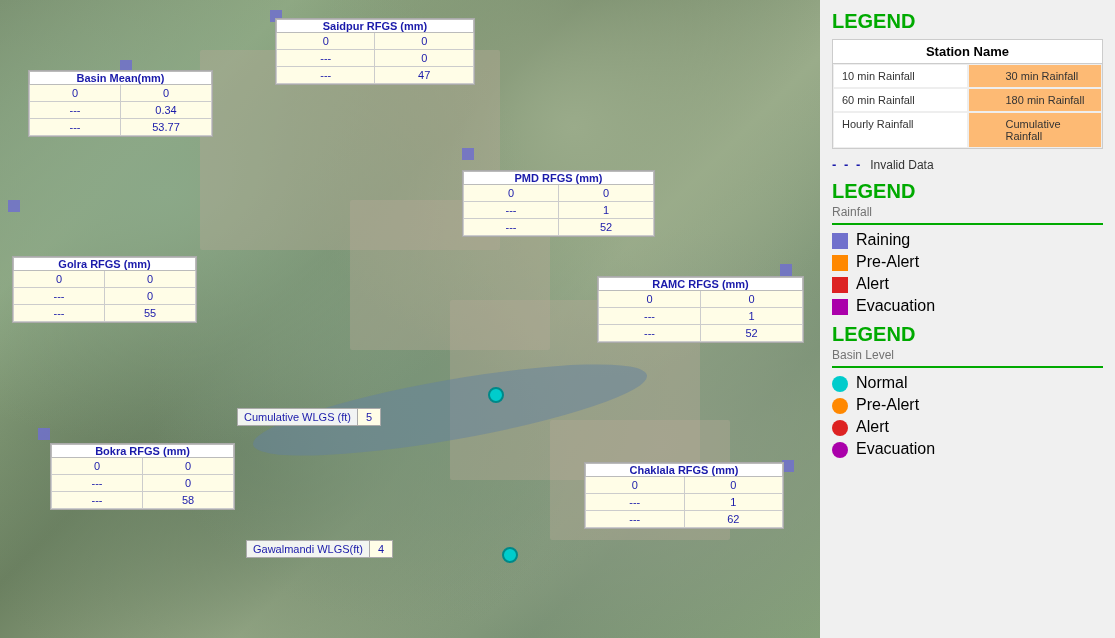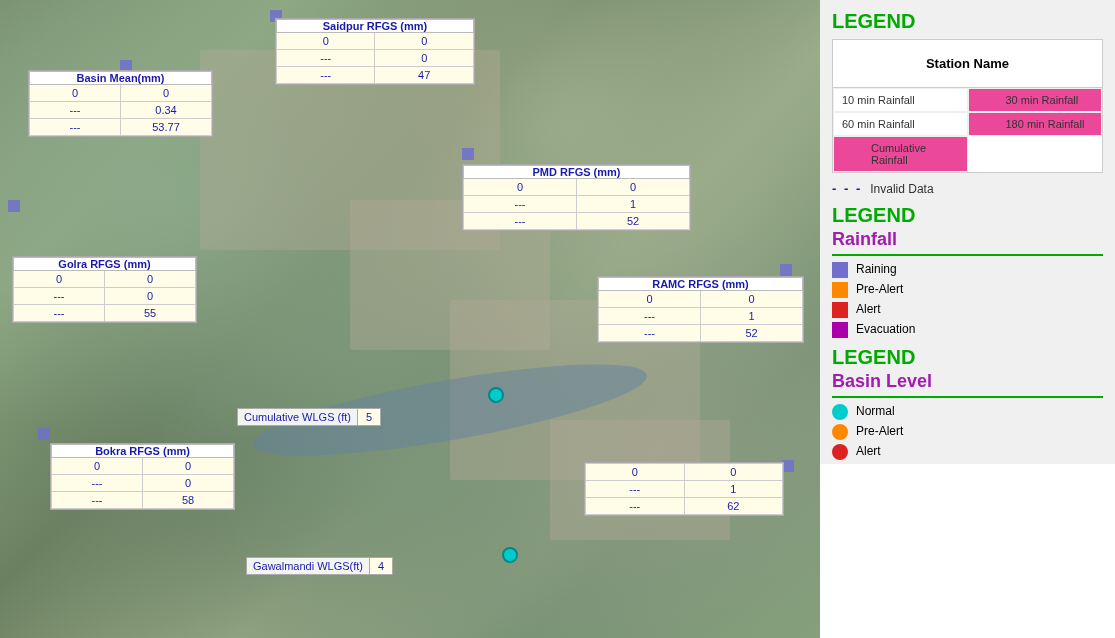--- a/index.html
+++ b/index.html
@@ -113,21 +113,21 @@
       border: 1px solid #aaa;
       border-left: none;
       padding: 2px 8px;
       font-size: 11px;
       color: #1a1aaa;
     }
 
     
     #legend-panel {
       width: 295px;
-      height: 464px;
+      height: 638px;
       background: #f0f0f0;
       padding: 10px 12px;
       overflow-y: auto;
       flex-shrink: 0;
     }
 
     .legend-title {
       font-size: 20px;
       font-weight: bold;
       color: #00aa00;
@@ -138,38 +138,38 @@
       border: 1px solid #ccc;
       background: #fff;
       margin-bottom: 8px;
     }
 
     .station-name-header {
       background: #fff;
       text-align: center;
       font-weight: bold;
       font-size: 13px;
-      padding: 16px;
+      padding: 4px;
       border-bottom: 1px solid #ccc;
     }
 
     .station-name-grid {
       display: grid;
       grid-template-columns: 1fr 1fr;
     }
 
     .station-name-cell {
       padding: 5px 8px;
       font-size: 11px;
       border: 1px solid #eee;
       color: #333;
     }
 
     .station-name-cell.colored {
-      background: #ec4899;
+      background: #fdba74;
       padding-left: 37px;
     }
 
     .invalid-data-row {
       display: flex;
       align-items: center;
       gap: 8px;
       margin: 6px 0;
       font-size: 12px;
       color: #333;
@@ -183,38 +183,38 @@
     }
 
     .legend-section-title {
       font-size: 20px;
       font-weight: bold;
       color: #00aa00;
       margin: 8px 0 2px 0;
     }
 
     .legend-sub-title {
-      font-size: 18px;
-      font-weight: bold;
-      color: #a21caf;
+      font-size: 12px;
+      font-weight: normal;
+      color: #737373;
       margin-bottom: 4px;
     }
 
     .green-line {
       height: 2px;
       background: #00aa00;
       margin-bottom: 6px;
     }
 
     .legend-item {
       display: flex;
-      align-items: flex-start;
+      align-items: flex-end;
       gap: 8px;
       margin: 4px 0;
-      font-size: 12px;
+      font-size: 16px;
     }
 
     .legend-square {
       width: 16px;
       height: 16px;
       flex-shrink: 0;
     }
 
     .legend-circle {
       width: 16px;
@@ -306,21 +306,21 @@
             <td>0</td>
           </tr>
       <tr class="data-row">
             <td class="dashes">---</td>
             <td>55</td>
           </tr>
     </tbody>
       </table>
   </div>
 
-  <div class="station-box" style="left:462px;top:164px;width:229px;">
+  <div class="station-box" style="left:462px;top:170px;width:193px;">
     <table>
       <tbody>
           <tr class="title-row">
             <td colspan="2">PMD RFGS (mm)</td>
           </tr>
       <tr class="data-row">
             <td>0</td>
             <td>0</td>
           </tr>
       <tr class="data-row">
@@ -380,54 +380,58 @@
             <td class="dashes">---</td>
             <td>58</td>
           </tr>
     </tbody>
       </table>
   </div>
 
   <div class="station-box" style="left:584px;top:462px;width:200px;">
     <table>
       <tbody>
+          <tr class="title-row">
+            <td colspan="2">Chaklala RFGS (mm)</td>
+          </tr>
       <tr class="data-row">
             <td>0</td>
             <td>0</td>
           </tr>
       <tr class="data-row">
             <td class="dashes">---</td>
             <td>1</td>
           </tr>
       <tr class="data-row">
             <td class="dashes">---</td>
             <td>62</td>
           </tr>
     </tbody>
       </table>
   </div>
 
-  <div class="wlgs-label" style="position:absolute;left:246px;top:557px;">
+  <div class="wlgs-label" style="position:absolute;left:246px;top:540px;">
     <span class="wlgs-text">Gawalmandi WLGS(ft)</span>
     <span class="wlgs-val">4</span>
   </div>
 
 </div>
 
 <div id="legend-panel">
 
   <div class="legend-title">LEGEND</div>
 
   <div class="station-name-box">
     <div class="station-name-header">Station Name</div>
     <div class="station-name-grid">
       <div class="station-name-cell">10 min Rainfall</div>
       <div class="station-name-cell colored">30 min Rainfall</div>
       <div class="station-name-cell">60 min Rainfall</div>
       <div class="station-name-cell colored">180 min Rainfall</div>
+      <div class="station-name-cell">Hourly Rainfall</div>
       <div class="station-name-cell colored">Cumulative Rainfall</div>
     </div>
   </div>
 
   <div class="invalid-data-row">
     <span class="dashes-symbol">- - -</span>
     <span>Invalid Data</span>
   </div>
 
   <div class="legend-section-title">LEGEND</div>

